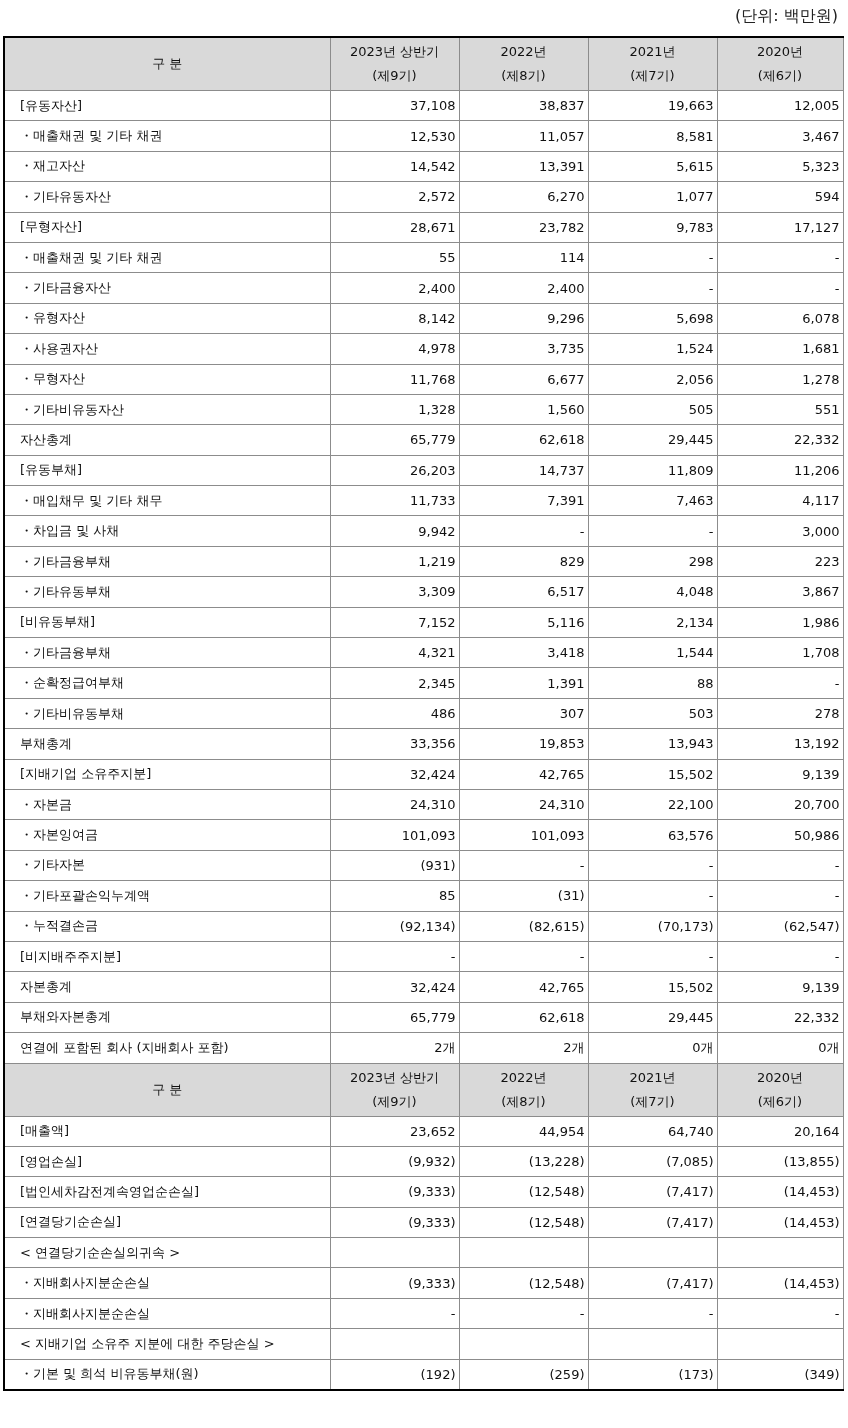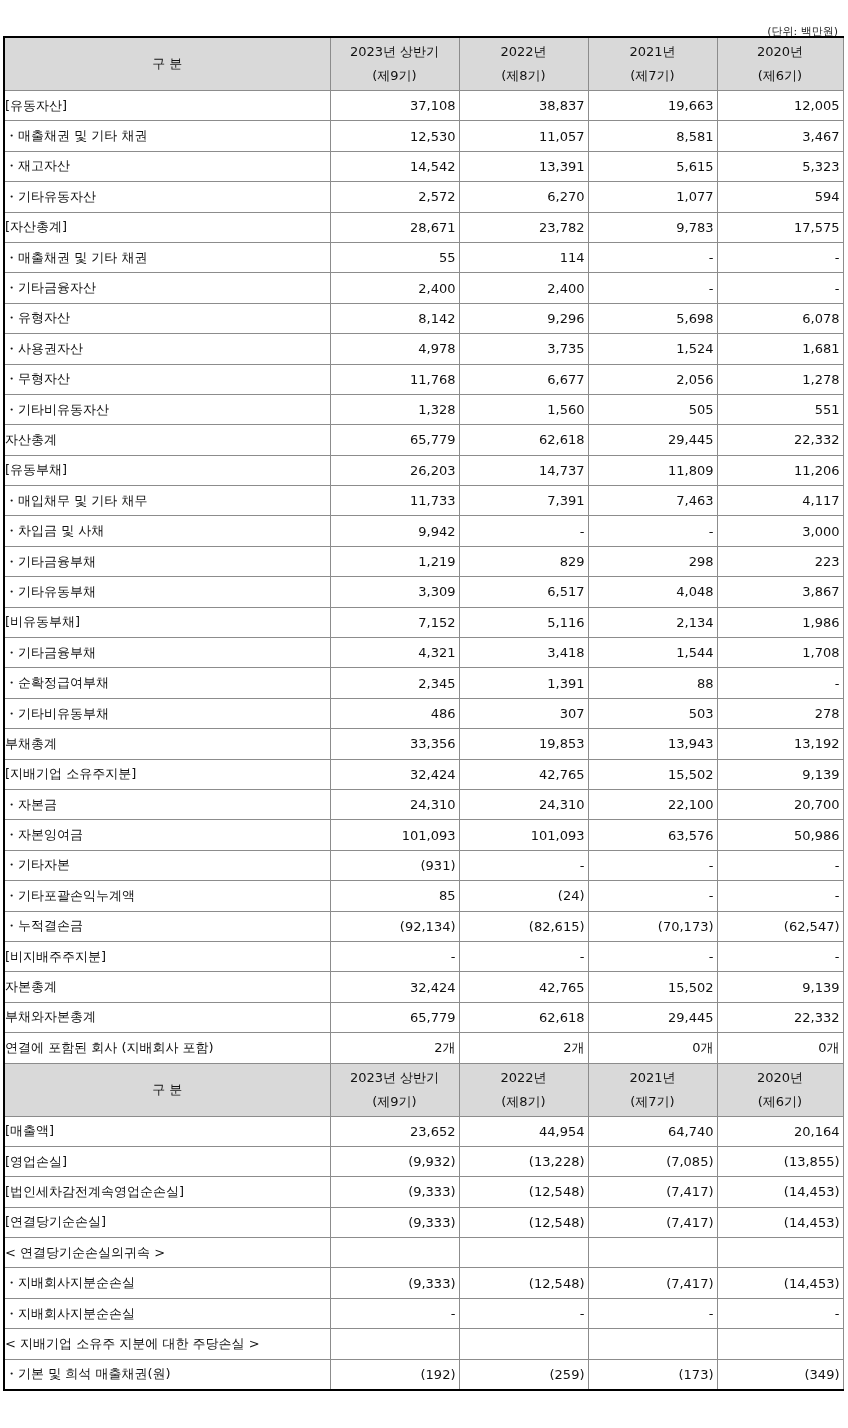--- a/index.html
+++ b/index.html
@@ -1,22 +1,22 @@
 <!DOCTYPE html>
 <html><head>
 <meta charset="utf-8">
 <style>
   html, body { margin: 0; padding: 0; background: #ffffff; }
   body {
     width: 848px; height: 1428px; position: relative; overflow: hidden;
     font-family: "DejaVu Sans", sans-serif; font-size: 13px; color: #111;
   }
   .unit {
-    position: absolute; top: 24px; right: 10px;
-    font-size: 11px; color: #222;
+    position: absolute; top: 6px; right: 10px;
+    font-size: 16px; color: #222;
   }
   table.fin {
     position: absolute; left: 3px; top: 36px;
     width: 839px;
     border-collapse: collapse;
     table-layout: fixed;
     border-top: 2px solid #000;
     border-left: 2px solid #000;
     border-right: 1px solid #888;
     border-bottom: 2px solid #000;
@@ -33,21 +33,21 @@
     height: 29.4px;
     white-space: nowrap;
     font-weight: normal;
   }
   table.fin th {
     background: #d9d9d9;
     text-align: center;
     height: 52px;
     line-height: 24px;
   }
-  table.fin td.label { text-align: left; padding-left: 0; }
+  table.fin td.label { text-align: left; padding-left: 15px; }
   table.fin td.num { text-align: right; padding-right: 3px; }
   .hdr-line { display: block; }
 </style>
 </head>
 <body>
 
 <div class="unit">(단위: 백만원)</div>
 
 <table class="fin">
   <colgroup>
@@ -101,25 +101,25 @@
         <td class="num">5,323</td>
       </tr>
       <tr>
         <td class="label">・기타유동자산</td>
         <td class="num">2,572</td>
         <td class="num">6,270</td>
         <td class="num">1,077</td>
         <td class="num">594</td>
       </tr>
       <tr>
-        <td class="label">[자산총계]</td>
+        <td class="label">[무형자산]</td>
         <td class="num">28,671</td>
         <td class="num">23,782</td>
         <td class="num">9,783</td>
-        <td class="num">17,575</td>
+        <td class="num">17,127</td>
       </tr>
       <tr>
         <td class="label">・매출채권 및 기타 채권</td>
         <td class="num">55</td>
         <td class="num">114</td>
         <td class="num">-</td>
         <td class="num">-</td>
       </tr>
       <tr>
         <td class="label">・기타금융자산</td>
@@ -257,21 +257,21 @@
       <tr>
         <td class="label">・기타자본</td>
         <td class="num">(931)</td>
         <td class="num">-</td>
         <td class="num">-</td>
         <td class="num">-</td>
       </tr>
       <tr>
         <td class="label">・기타포괄손익누계액</td>
         <td class="num">85</td>
-        <td class="num">(24)</td>
+        <td class="num">(31)</td>
         <td class="num">-</td>
         <td class="num">-</td>
       </tr>
       <tr>
         <td class="label">・누적결손금</td>
         <td class="num">(92,134)</td>
         <td class="num">(82,615)</td>
         <td class="num">(70,173)</td>
         <td class="num">(62,547)</td>
       </tr>
@@ -374,20 +374,20 @@
         <td class="num">-</td>
       </tr>
       <tr>
         <td class="label">&lt; 지배기업 소유주 지분에 대한 주당손실 &gt;</td>
         <td class="num"></td>
         <td class="num"></td>
         <td class="num"></td>
         <td class="num"></td>
       </tr>
       <tr>
-        <td class="label">・기본 및 희석 매출채권(원)</td>
+        <td class="label">・기본 및 희석 비유동부채(원)</td>
         <td class="num">(192)</td>
         <td class="num">(259)</td>
         <td class="num">(173)</td>
         <td class="num">(349)</td>
       </tr>
     </tbody>
 </table>
 
 </body></html>

